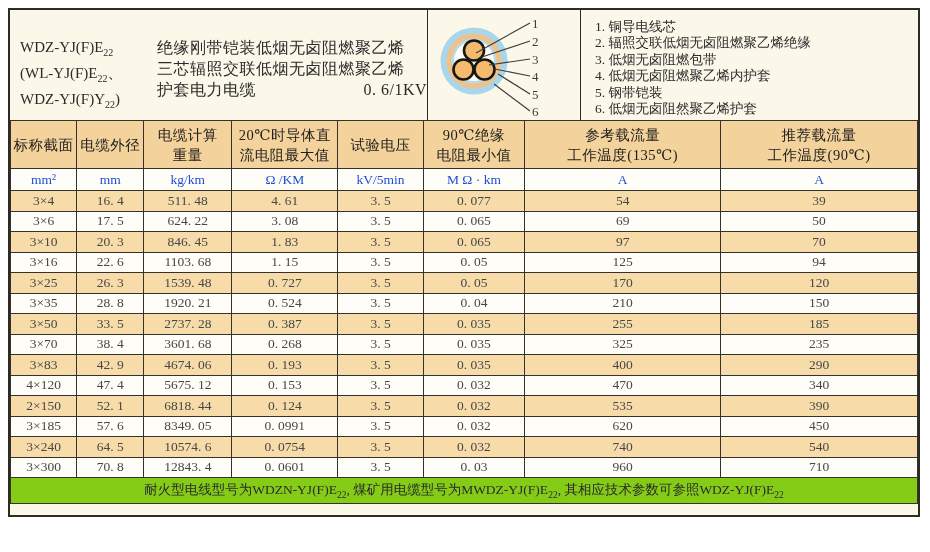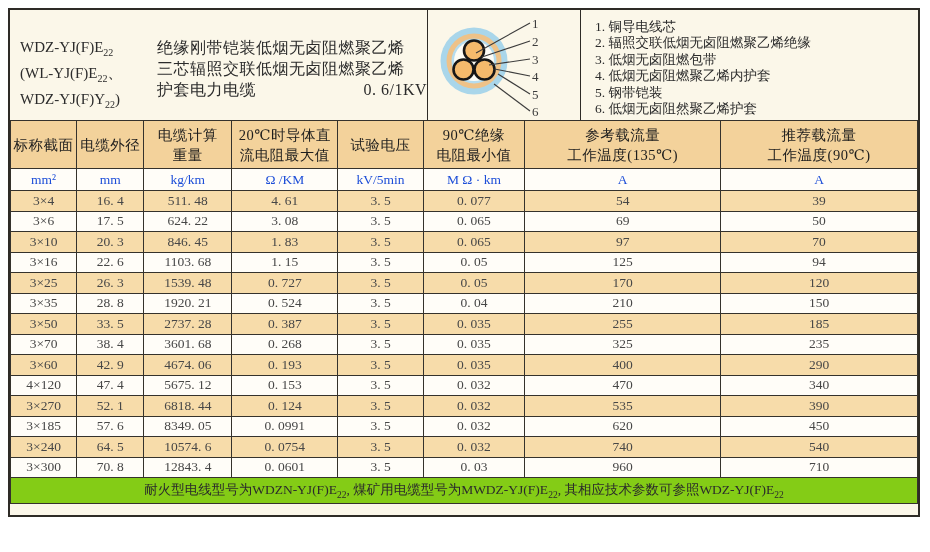--- a/index.html
+++ b/index.html
@@ -220,41 +220,41 @@
           <td>3×70</td>
           <td>38. 4</td>
           <td>3601. 68</td>
           <td>0. 268</td>
           <td>3. 5</td>
           <td>0. 035</td>
           <td>325</td>
           <td>235</td>
         </tr>
         <tr class="stripe">
-          <td>3×60</td>
+          <td>3×83</td>
           <td>42. 9</td>
           <td>4674. 06</td>
           <td>0. 193</td>
           <td>3. 5</td>
           <td>0. 035</td>
           <td>400</td>
           <td>290</td>
         </tr>
         <tr>
           <td>4×120</td>
           <td>47. 4</td>
           <td>5675. 12</td>
           <td>0. 153</td>
           <td>3. 5</td>
           <td>0. 032</td>
           <td>470</td>
           <td>340</td>
         </tr>
         <tr class="stripe">
-          <td>3×270</td>
+          <td>2×150</td>
           <td>52. 1</td>
           <td>6818. 44</td>
           <td>0. 124</td>
           <td>3. 5</td>
           <td>0. 032</td>
           <td>535</td>
           <td>390</td>
         </tr>
         <tr>
           <td>3×185</td>

